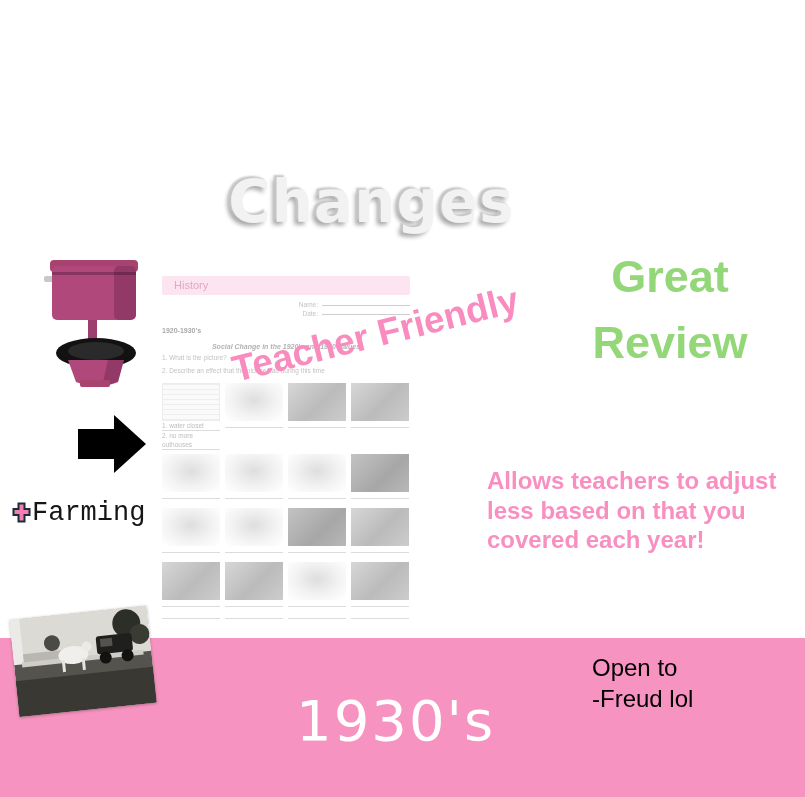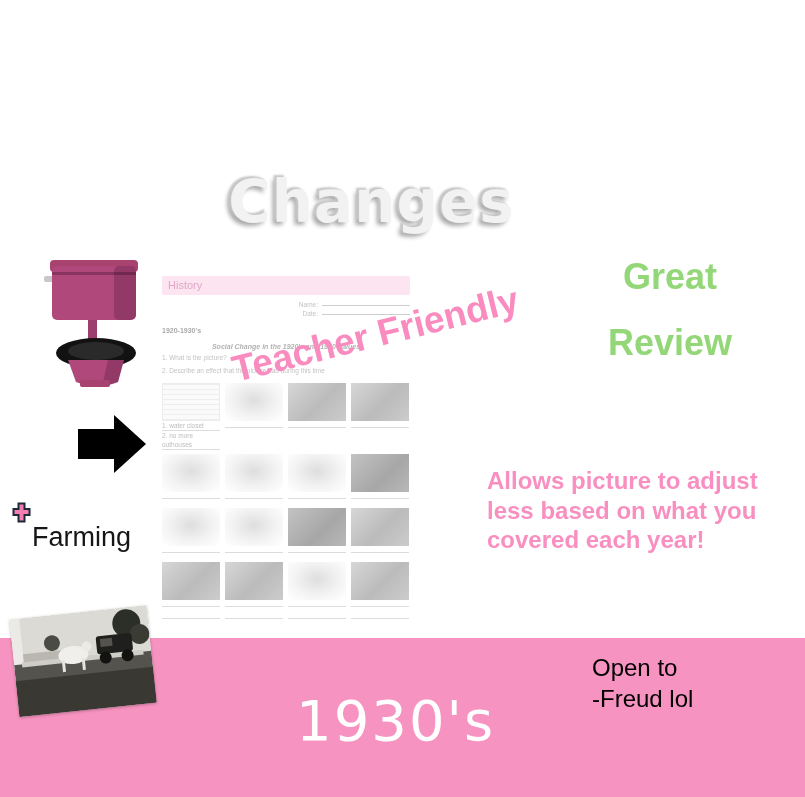--- a/index.html
+++ b/index.html
@@ -25,21 +25,21 @@
   }
   
   .toilet{position:absolute;left:38px;top:256px;width:105px;height:132px;}
   
   .worksheet{
     position:absolute;left:162px;top:276px;width:248px;height:320px;background:#fff;
     font-family:"Liberation Sans",sans-serif;color:#9a9a9a;
   }
   .ws-header{
     height:19px;background:#FCE4F0;color:#E3A6C6;font-size:11px;line-height:19px;
-    padding-left:6px;border-radius:2px;
+    padding-left:12px;border-radius:2px;
   }
   .faded{opacity:.6;}
   .ws-namedate{margin-top:6px;text-align:right;font-size:6.5px;color:#9a9a9a;}
   .ws-namedate .row{height:9px;}
   .ws-line{display:inline-block;width:88px;border-bottom:1px solid #aeaeae;margin-left:4px;vertical-align:middle;}
   .ws-unit{margin-top:8px;font-size:7px;font-weight:bold;color:#6f6f6f;}
   .ws-title{margin-top:9px;text-align:center;font-size:7px;font-weight:bold;font-style:italic;color:#7d7d7d;}
   .ws-q{margin-top:4px;font-size:6.5px;line-height:8.5px;color:#989898;}
   .ws-grid{margin-top:4px;display:grid;grid-template-columns:repeat(4,58px);column-gap:5px;}
   .thumb{width:58px;height:38px;margin-top:4px;}
@@ -54,40 +54,40 @@
   
   .teacher-friendly{
     position:absolute;left:228px;top:350px;width:420px;
     transform:rotate(-14deg);transform-origin:left top;
     font-family:"Liberation Sans",sans-serif;font-weight:bold;font-size:37px;
     color:#F98BBF;white-space:nowrap;
   }
   
   .review-badge{
     position:absolute;left:560px;top:244px;width:220px;text-align:center;
-    font-family:"Liberation Sans",sans-serif;font-weight:bold;font-size:36px;
+    font-family:"Liberation Sans",sans-serif;font-weight:bold;font-size:45px;
     line-height:66px;color:#93D778;
   }
   
   .benefit{
     position:absolute;left:487px;top:466px;width:305px;
     font-family:"Liberation Sans",sans-serif;font-weight:bold;font-size:24px;
     line-height:29.5px;color:#F98FC0;
   }
   
   .arrow{position:absolute;left:78px;top:415px;width:68px;height:58px;}
   .arrow .body{position:absolute;left:0;top:14px;width:36px;height:30px;background:#000;}
   .arrow .head{
     position:absolute;left:36px;top:0;width:0;height:0;
     border-left:32px solid #000;border-top:29px solid transparent;border-bottom:29px solid transparent;
   }
   
   .farming{position:absolute;left:12px;top:498px;display:flex;align-items:flex-start;}
   .farming .plus{width:19px;height:21px;margin-top:4px;}
-  .farming .label{font-family:Liberation Sans, sans-serif;font-size:27px;color:#161616;margin-left:1px;margin-top:24px;}
+  .farming .label{font-family:Liberation Mono, monospace;font-size:27px;color:#161616;margin-left:1px;}
   
   .bottom-band{position:absolute;left:0;top:638px;width:805px;height:159px;background:#F793C0;}
   .decade{
     position:absolute;left:296px;top:688px;
     font-family:"DejaVu Sans",sans-serif;font-weight:normal;font-size:56px;
     color:#ffffff;letter-spacing:2px;
   }
   .freud-note{
     position:absolute;left:592px;top:652px;
     font-family:"Liberation Sans",sans-serif;font-size:24px;line-height:31px;color:#000000;
@@ -218,21 +218,21 @@
     </div>
   </div>
 
   <div class="teacher-friendly">Teacher Friendly</div>
 
   <div class="review-badge">
     <div>Great</div>
     <div>Review</div>
   </div>
 
-  <div class="benefit">Allows picture to adjust less based on what you covered each year!</div>
+  <div class="benefit">Allows teachers to adjust less based on that you covered each year!</div>
 
   <div class="arrow" title="right-arrow-icon">
     <div class="body"></div>
     <div class="head"></div>
   </div>
 
   <div class="farming">
     <svg class="plus" viewBox="0 0 19 21">
       <path d="M6.5 1.5 h6 v5.5 h5 v6 h-5 v6.5 h-6 v-6.5 h-5 v-6 h5 Z" fill="#F47EB4" stroke="#1d2b36" stroke-width="2"></path>
     </svg>

